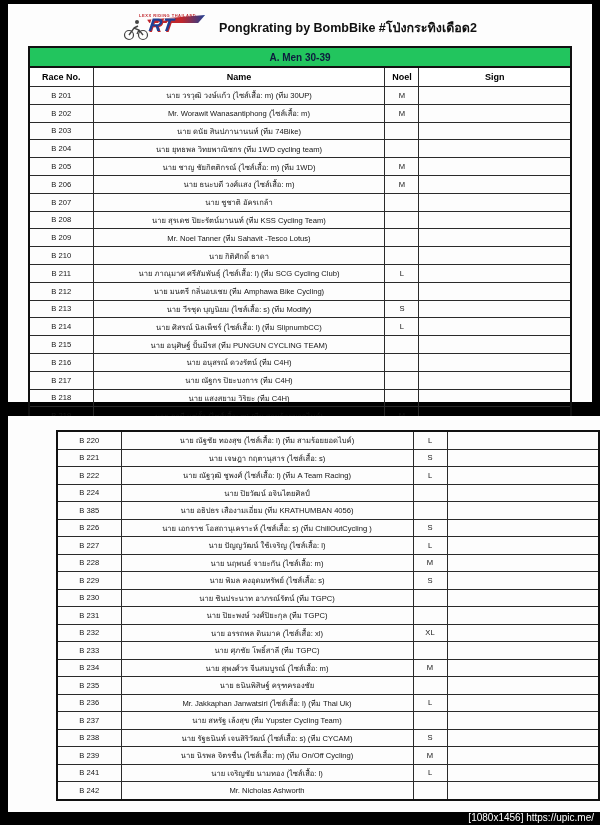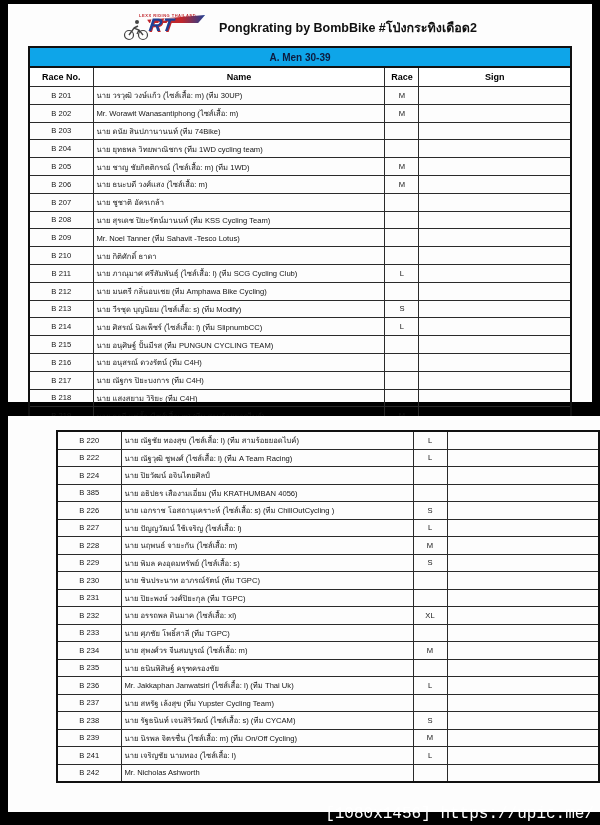--- a/index.html
+++ b/index.html
@@ -31,26 +31,26 @@
   th,td{border:1px solid #2a2a2a;overflow:hidden;white-space:nowrap;}
   .section-row td{
     color:#0d1b3e;font-weight:bold;text-align:center;font-size:10px;height:16px;border-bottom:2px solid #111;
   }
   .colhead th{font-size:9px;font-weight:bold;height:16px;background:#fff;color:#000;text-align:center;margin-left:41px;}
   tbody.data td{font-size:7.6px;color:#141414;padding:0 3px;}
   #page1 tbody.data td{height:16.8px;}
   #page2 tbody.data td{height:16.5px;}
   td.c-no{text-align:center;font-weight:normal;}
   td.c-size{text-align:center;}
-  td.c-name{text-align:left;}
+  td.c-name{text-align:center;}
 
   
   .watermark{
     position:absolute;right:6px;bottom:2px;color:#fff;
-    font-family:Liberation Mono, monospace;font-size:16px;letter-spacing:0px;margin-left:28px;
+    font-family:Liberation Sans, sans-serif;font-size:10px;letter-spacing:0px;margin-left:28px;
   }
 </style>
 </head>
 <body>
 
 <div class="page" id="page1">
   <div class="titlebar">
     <div class="logo">
       <div class="logo-toptext">LEXX RIDING THAILAND</div>
       <div class="logo-swoosh"></div>
@@ -69,26 +69,26 @@
 
   <table>
     <colgroup>
         <col style="width:64px">
         <col>
         <col style="width:34px">
         <col style="width:152px">
       </colgroup>
     <tbody>
       <tr class="section-row">
-        <td colspan="4" class="section-cell" style="background: #0ea5e9;">A.  Men 30-39</td>
+        <td colspan="4" class="section-cell" style="background: #22c55e;">A.  Men 30-39</td>
       </tr>
       <tr class="colhead">
         <th>Race No.</th>
         <th>Name</th>
-        <th>Race</th>
+        <th>Noel</th>
         <th>Sign</th>
       </tr>
     </tbody>
     <tbody class="data" id="rows1">
         <tr>
           <td class="c-no">B 201</td>
           <td class="c-name">นาย วรวุฒิ วงษ์แก้ว (ไซส์เสื้อ: m) (ทีม 30UP)</td>
           <td class="c-size">M</td>
           <td class="c-sign"></td>
         </tr>
@@ -213,20 +213,26 @@
         <col style="width:152px">
       </colgroup>
     <tbody class="data" id="rows2">
         <tr>
           <td class="c-no">B 220</td>
           <td class="c-name">นาย ณัฐชัย ทองสุข (ไซส์เสื้อ: l) (ทีม สามร้อยยอดไบค์)</td>
           <td class="c-size">L</td>
           <td class="c-sign"></td>
         </tr>
         <tr>
+          <td class="c-no">B 221</td>
+          <td class="c-name">นาย เจษฎา กฤตานุสาร (ไซส์เสื้อ: s)</td>
+          <td class="c-size">S</td>
+          <td class="c-sign"></td>
+        </tr>
+        <tr>
           <td class="c-no">B 222</td>
           <td class="c-name">นาย ณัฐวุฒิ ชูพงศ์ (ไซส์เสื้อ: l) (ทีม A Team Racing)</td>
           <td class="c-size">L</td>
           <td class="c-sign"></td>
         </tr>
         <tr>
           <td class="c-no">B 224</td>
           <td class="c-name">นาย ปิยวัฒน์ อจินไตยศิลป์</td>
           <td class="c-size"></td>
           <td class="c-sign"></td>

